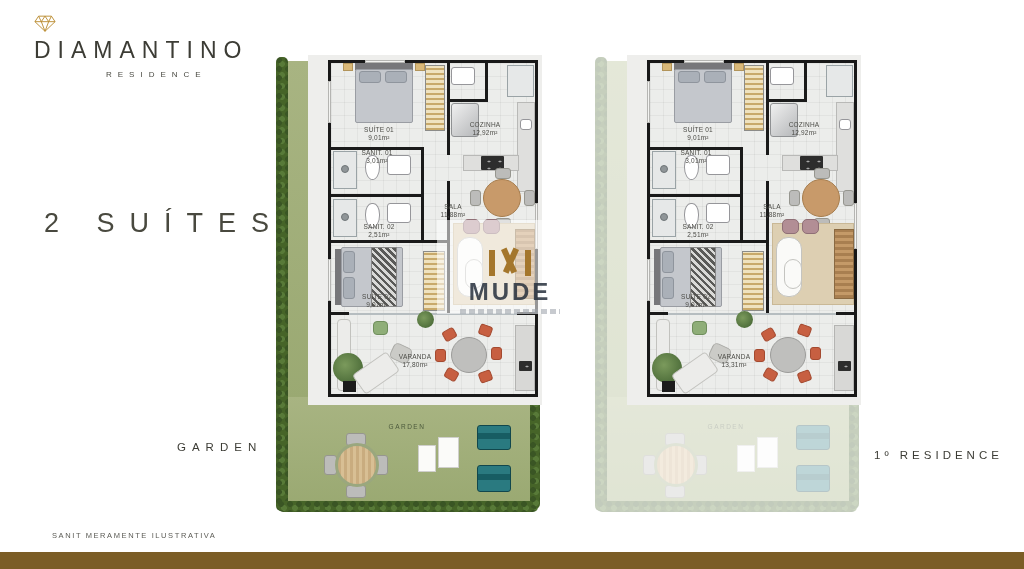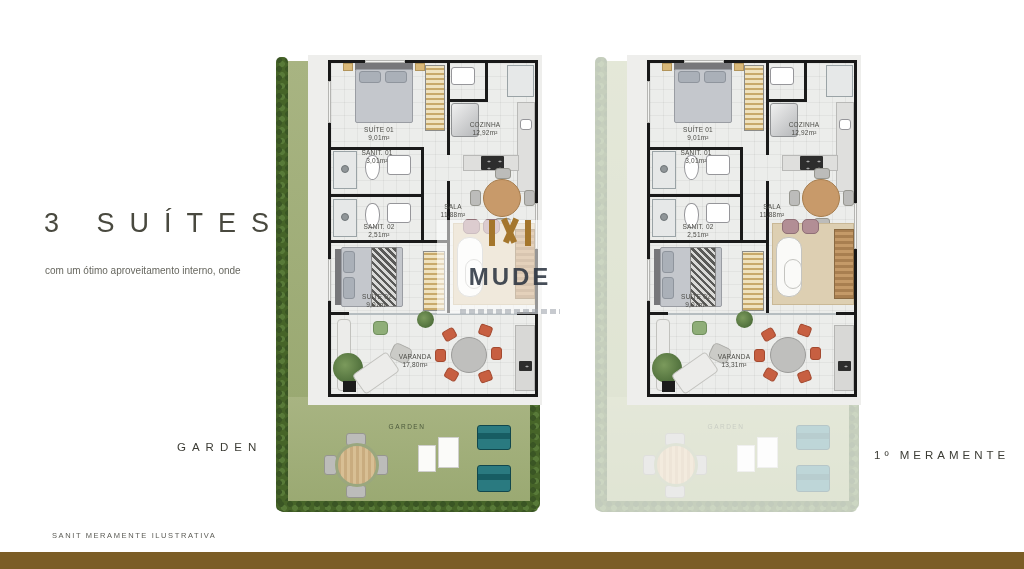--- a/index.html
+++ b/index.html
@@ -67,40 +67,51 @@
   .pot{background:#1c1c1c;}
   .bbq{background:#d8d8d6;border:1px solid #b4b4b2;}
   .wt{background:#fbfbf9;border:1px solid #cfcfcb;}
   .plankt{border-radius:50%;border:3px solid #9aa77e;
           background:repeating-linear-gradient(90deg,#c9ac7f 0 3px,#d8bf94 3px 6px);}
   .teal{background:linear-gradient(180deg,#2a7a80 0 32%,#175d63 32% 58%,#2a7a80 58%);
         border:1px solid #11474d;border-radius:3px;}
   .gl{position:absolute;font-size:6.5px;letter-spacing:1.5px;color:#4c5a3c;text-align:center;}
   
   #wm{left:437px;top:220px;width:146px;height:94px;background:rgba(255,255,255,.55);
-      display:flex;flex-direction:column;align-items:center;justify-content:space-between;z-index:6;}
+      display:flex;flex-direction:column;align-items:center;justify-content:flex-end;z-index:6;}
   .wm-m{position:relative;width:42px;height:26px;margin-bottom:4px;}
   .wm-m i{position:absolute;background:#a4762c;width:6px;height:26px;top:0;}
   .wm-name{font-size:24px;font-weight:bold;letter-spacing:3px;color:#27303d;opacity:.85;line-height:1;}
   .wm-tag{margin-top:5px;width:100px;height:5px;opacity:.55;filter:blur(.4px);
           background:repeating-linear-gradient(90deg,#9aa0a8 0 6px,transparent 6px 9px);}
   .dia{display:inline-block;vertical-align:middle;margin-right:8px;}
 </style>
 </head>
 <body>
 
 <div id="page">
 
-
-  <div class="abs" id="headline">3 SUÍTES</div>
+  <div class="abs" id="brand">
+    <span class="dia">
+      <svg width="22" height="19" viewBox="0 0 24 20">
+        <g fill="none" stroke="#b98a2e" stroke-width="1">
+          <path d="M5 2 L19 2 L23 8 L12 18.5 L1 8 Z"></path>
+          <path d="M1 8 L23 8 M5 2 L8 8 L12 18.5 L16 8 L19 2 M8 8 L12 2 L16 8"></path>
+        </g>
+      </svg>
+    </span>
+    <span id="brand-title">DIAMANTINO</span>
+    <div id="brand-sub">RESIDENCE</div>
+  </div>
+
+  <div class="abs" id="headline">2 SUÍTES</div>
   <div class="abs" id="desc">
-    <div>com um ótimo aproveitamento interno, onde</div>
   </div>
   <div class="abs" id="caption-garden">GARDEN</div>
-  <div class="abs" id="caption-pav">1º MERAMENTE</div>
+  <div class="abs" id="caption-pav">1º RESIDENCE</div>
   <div class="abs" id="disclaimer">SANIT MERAMENTE ILUSTRATIVA</div>
   <div class="abs" id="bottombar"></div>
 
   <div class="plan" id="plan0" style="left:280px;">
 
     <div class="glayer">
       <div class="grass" style="left:4px;top:6px;width:28px;height:340px;"></div>
       <div class="grass" style="left:4px;top:342px;width:252px;height:108px;"></div>
       <div class="hedge" style="left:-4px;top:2px;width:12px;height:454px;"></div>
       <div class="hedge" style="left:-2px;top:446px;width:260px;height:11px;"></div>

